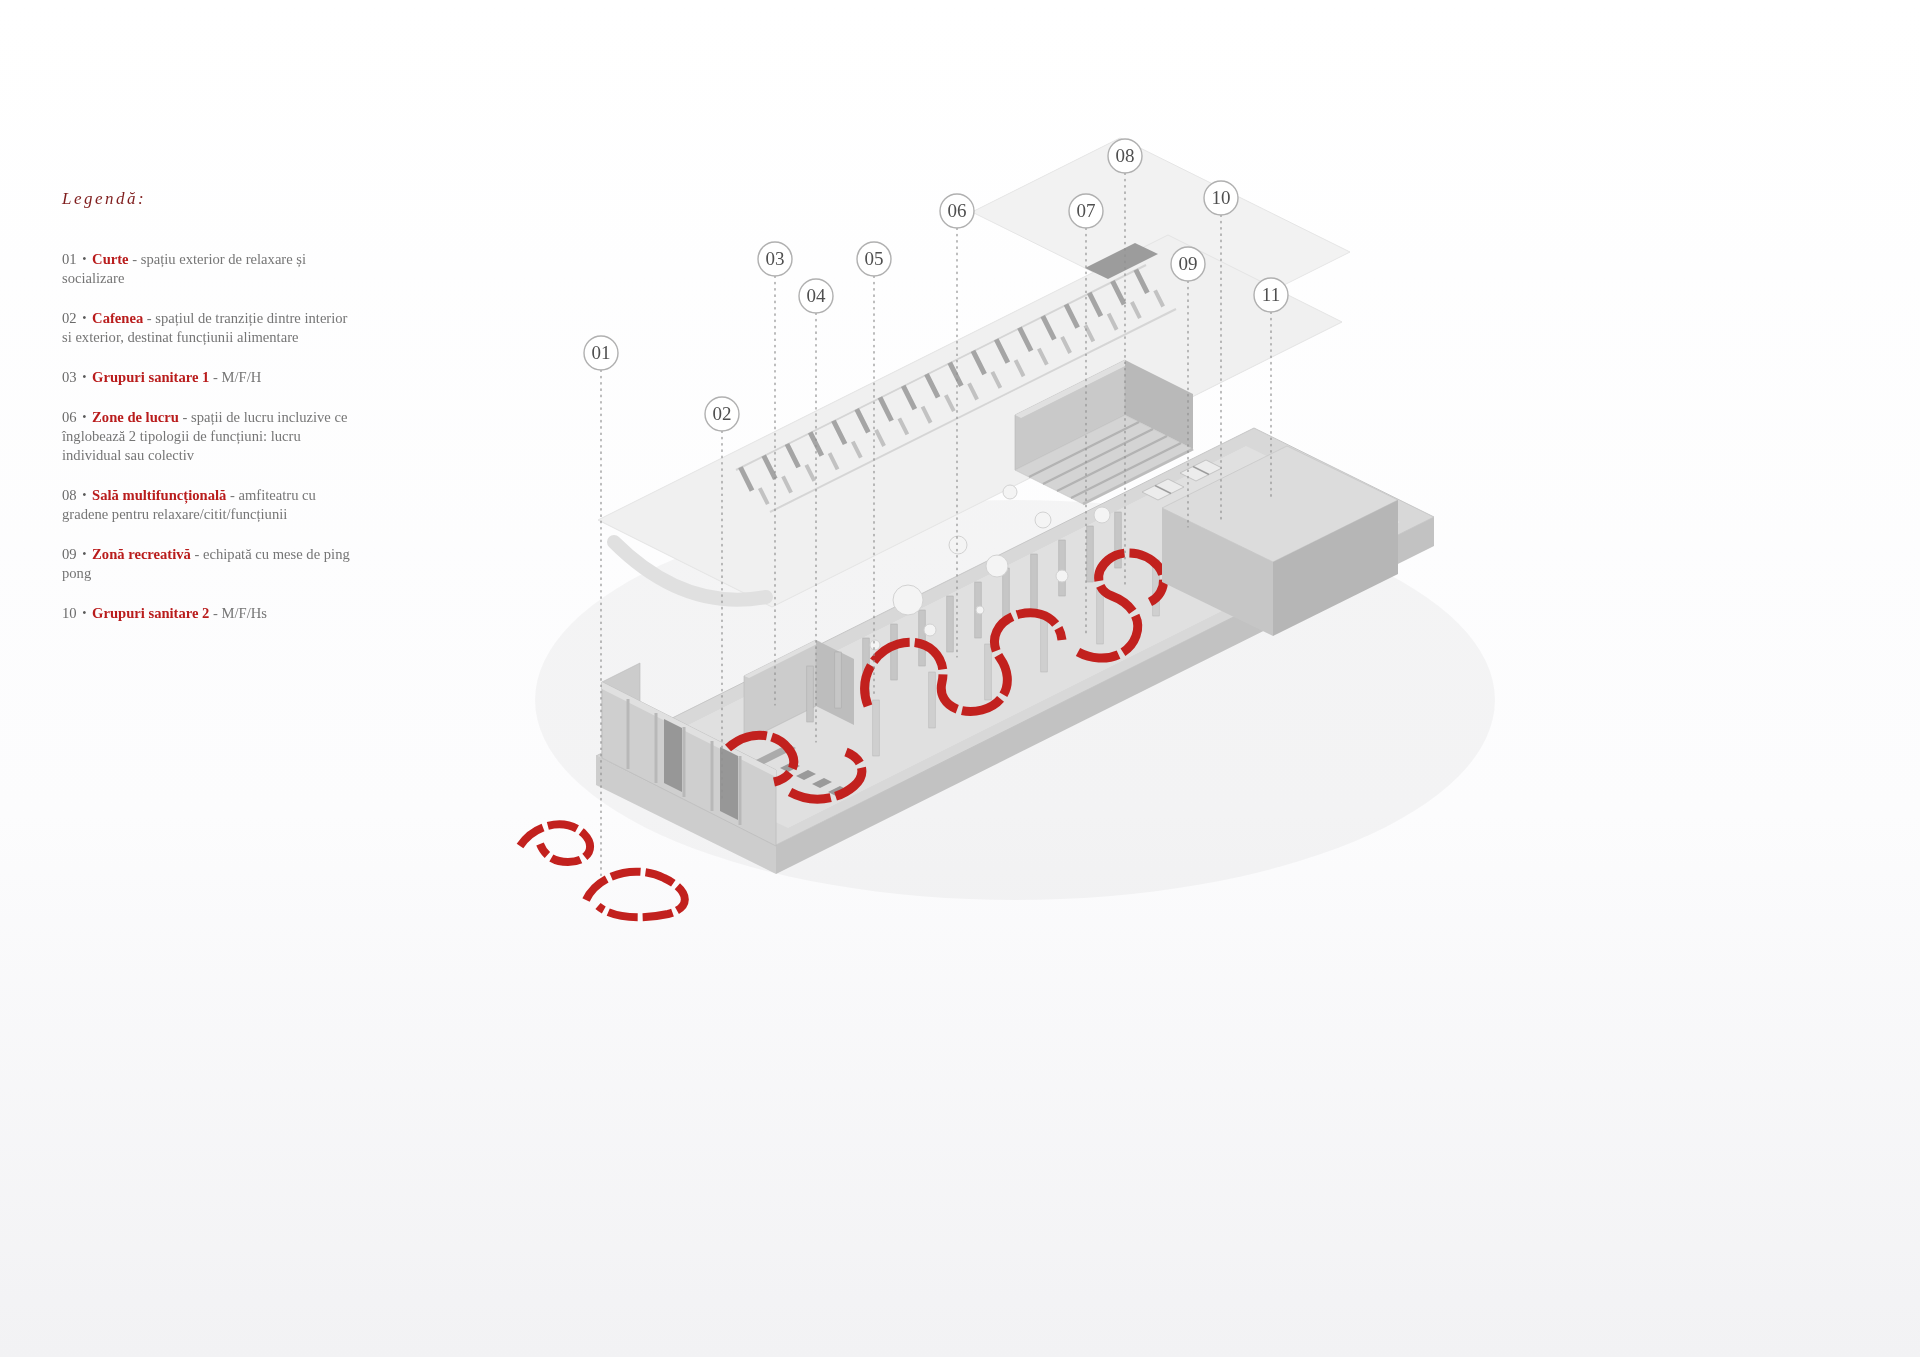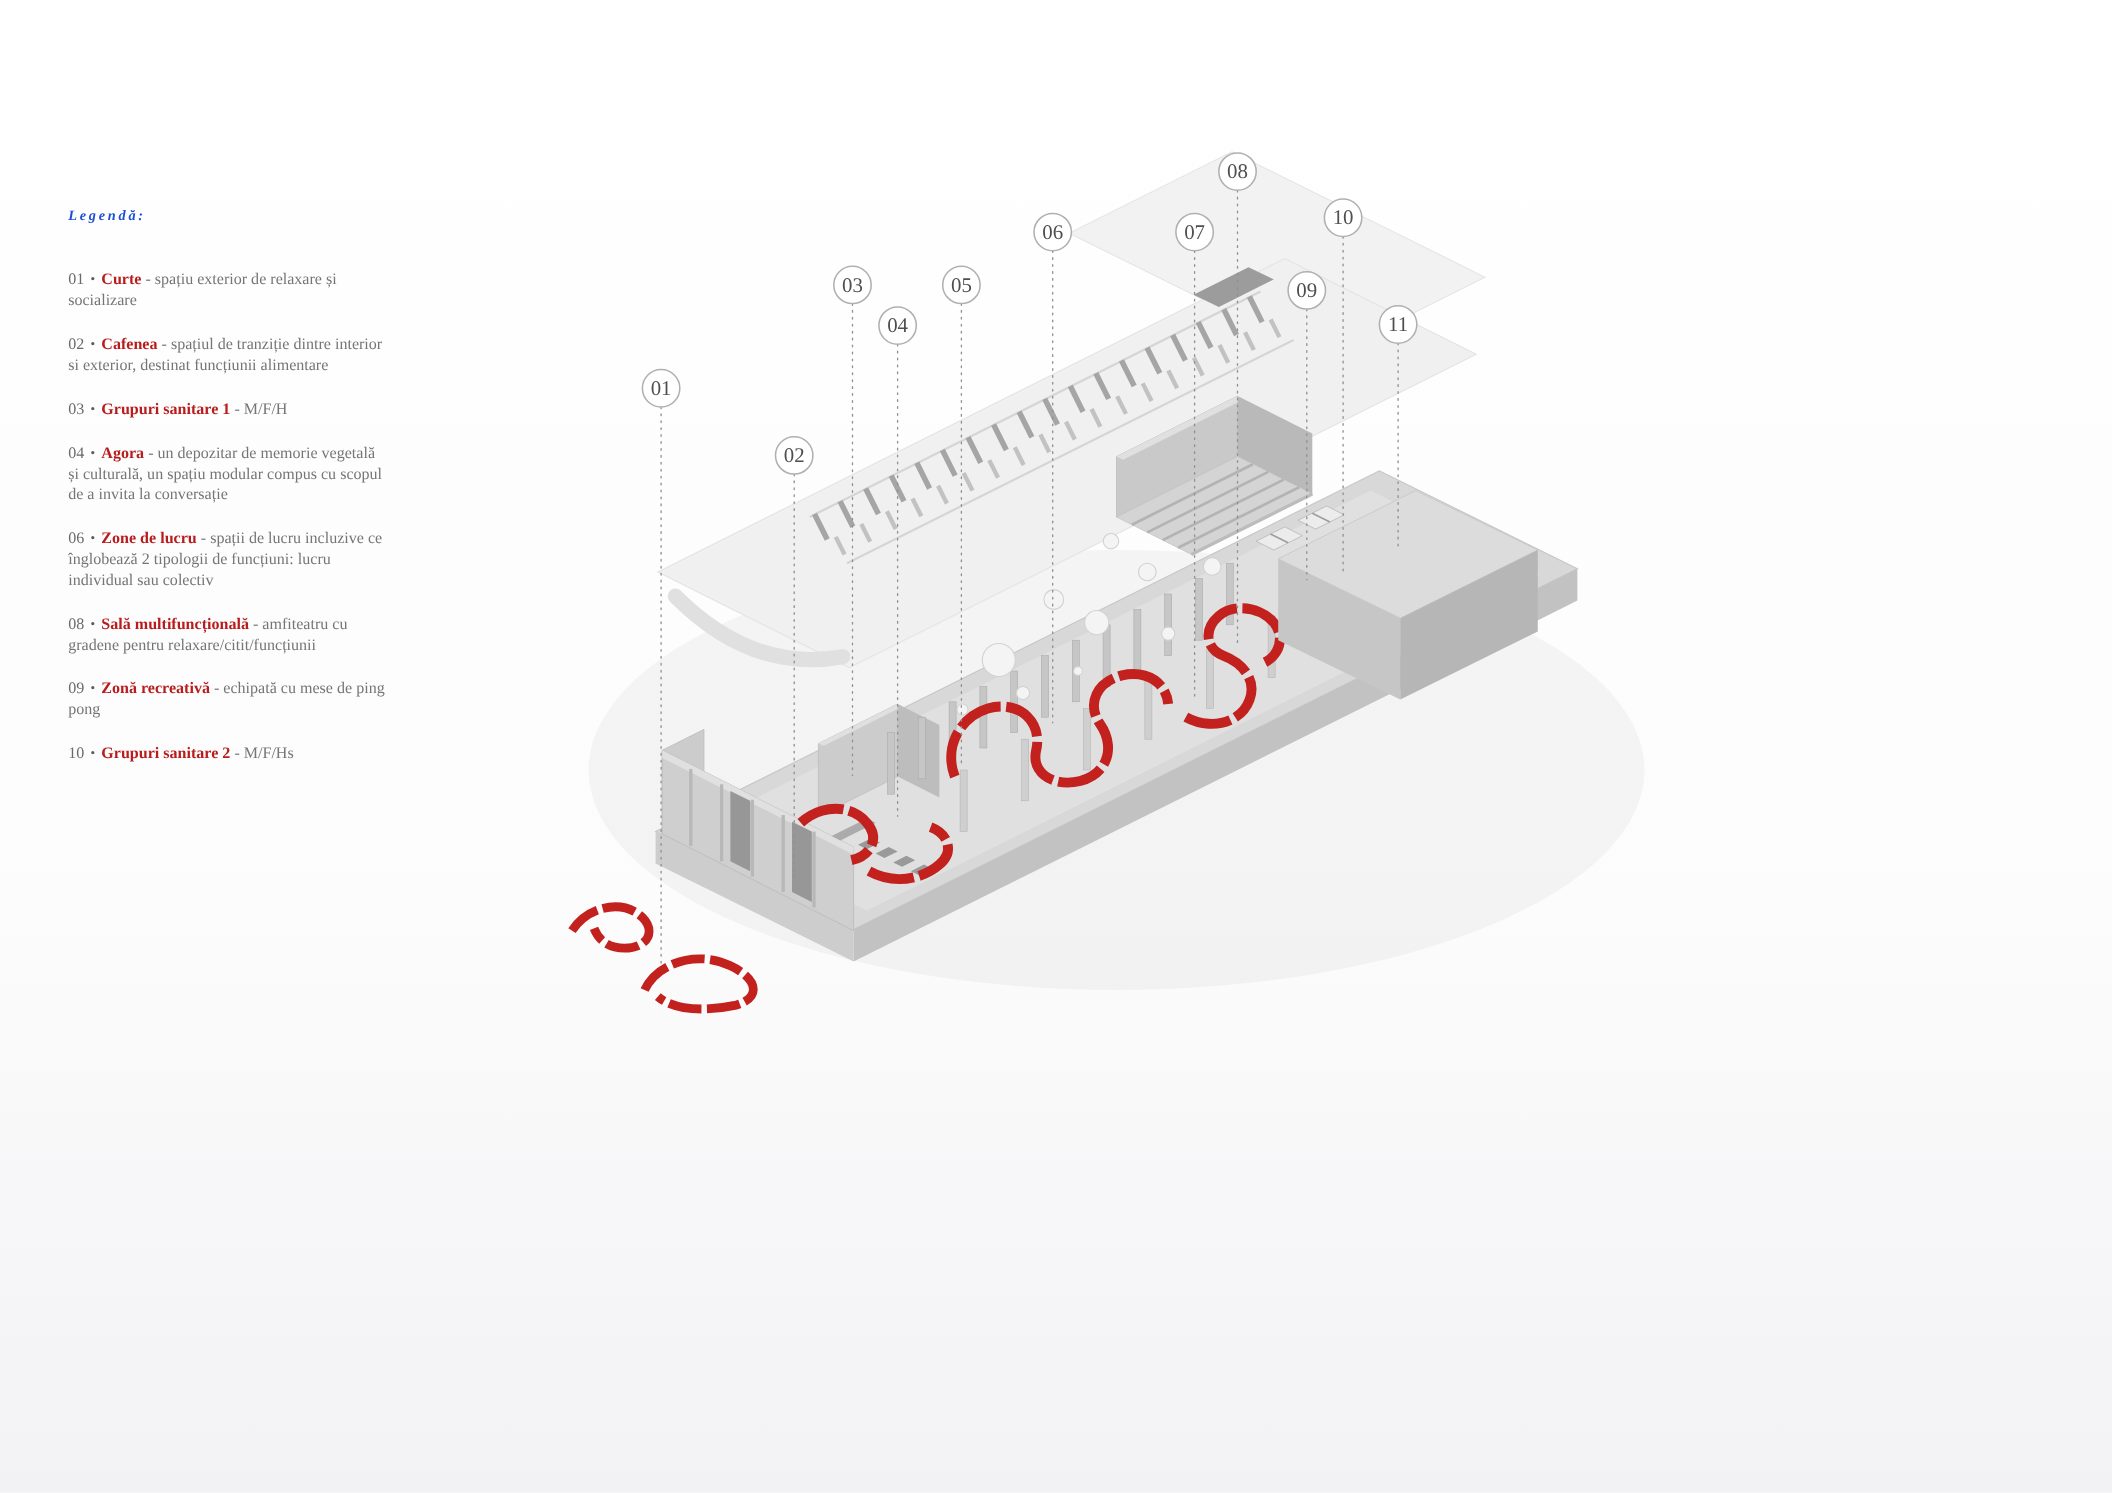--- a/index.html
+++ b/index.html
@@ -9,22 +9,22 @@
     font-family:"Liberation Serif", serif;
   }
   .page{position:relative;width:1920px;height:1357px;}
 
   
   .legend{
     position:absolute;left:62px;top:188px;width:292px;
     color:#757575;font-size:14.6px;line-height:1.3;
   }
   .legend-title{
-    font-style:italic;letter-spacing:2.5px;color:#1d4ed8;
-    font-size:13px;margin:0 0 40px 0;font-weight:700;
+    font-style:italic;letter-spacing:2.5px;color:#7f1d1d;
+    font-size:17px;margin:0 0 40px 0;font-weight:400;
   }
   .lg-item{margin:0 0 21px 0;}
   .lg-num{color:#6a6a6a;}
   .lg-bullet{color:#5a5a5a;font-size:12px;vertical-align:1px;padding:0 2px;}
   .lg-name{color:#b91c1c;font-weight:700;}
   .lg-desc{color:#757575;}
 
   
   svg{position:absolute;left:0;top:0;}
   .roof-face{fill:#f0f0f0;stroke:#e3e3e3;stroke-width:1;}
@@ -92,26 +92,20 @@
       <span class="lg-name">Cafenea</span>
       <span class="lg-desc">- spațiul de tranziție dintre interior si exterior, destinat funcțiunii alimentare</span>
     </p>
     <p class="lg-item">
       <span class="lg-num">03</span>
       <span class="lg-bullet">•</span>
       <span class="lg-name">Grupuri sanitare 1</span>
       <span class="lg-desc">- M/F/H</span>
     </p>
     <p class="lg-item">
-      <span class="lg-num">04</span>
-      <span class="lg-bullet">•</span>
-      <span class="lg-name">Agora</span>
-      <span class="lg-desc">- un depozitar de memorie vegetală și culturală, un spațiu modular compus cu scopul de a invita la conversație</span>
-    </p>
-    <p class="lg-item">
       <span class="lg-num">06</span>
       <span class="lg-bullet">•</span>
       <span class="lg-name">Zone de lucru</span>
       <span class="lg-desc">- spații de lucru incluzive ce înglobează 2 tipologii de funcțiuni: lucru individual sau colectiv</span>
     </p>
     <p class="lg-item">
       <span class="lg-num">08</span>
       <span class="lg-bullet">•</span>
       <span class="lg-name">Sală multifuncțională</span>
       <span class="lg-desc">- amfiteatru cu gradene pentru relaxare/citit/funcțiunii</span>

